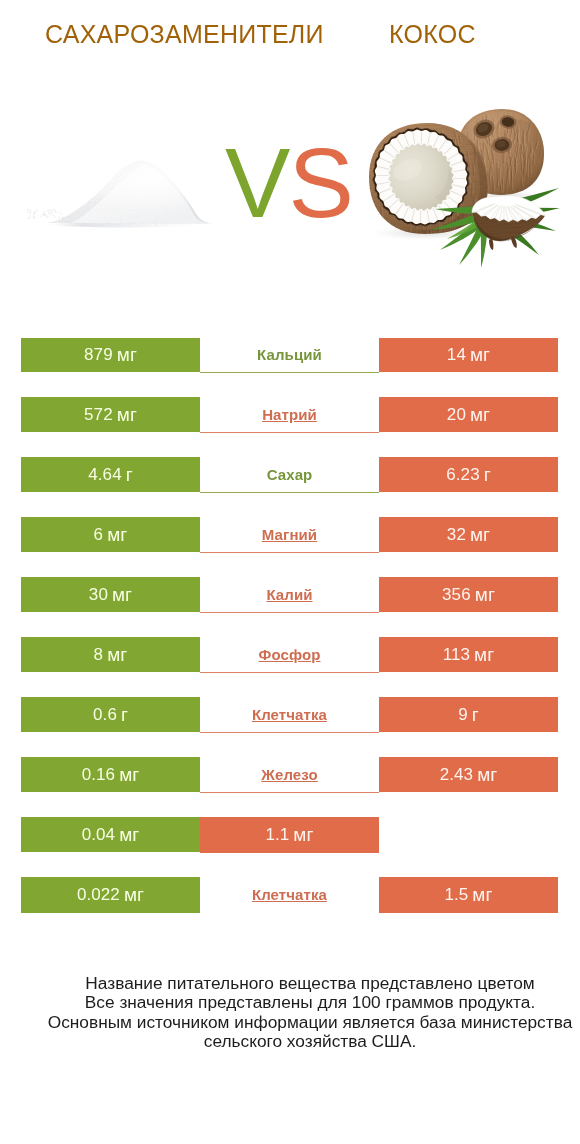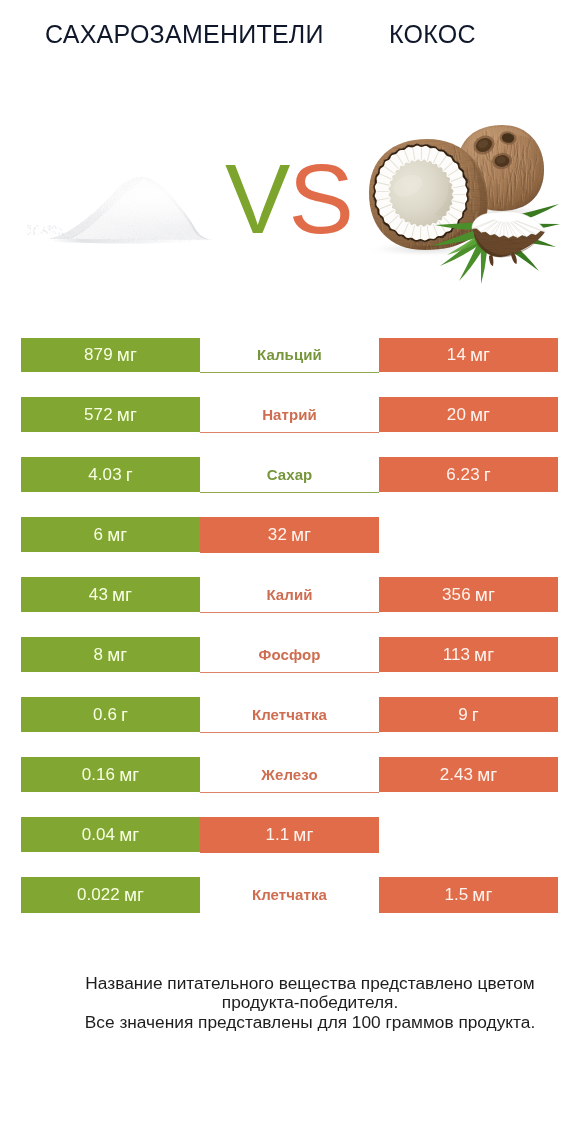--- a/index.html
+++ b/index.html
@@ -1,41 +1,41 @@
 <!DOCTYPE html>
 <html><head>
 <meta charset="utf-8">
 <style>
   html,body{margin:0;padding:0;background:#ffffff;}
   body{width:580px;height:1144px;font-family:"Liberation Sans",sans-serif;}
   .page{position:relative;width:580px;height:1144px;overflow:hidden;background:#fff;}
 
   
-  .hdr-title{position:absolute;font-size:25px;font-weight:400;color:#0f172a;white-space:nowrap;top:20px;letter-spacing:0.25px;}
+  .hdr-title{position:absolute;font-size:25px;font-weight:400;color:#a16207;white-space:nowrap;top:20px;letter-spacing:0.25px;}
   #title-left{left:45px;}
   #title-right{left:389px;}
 
   
-  .hero{position:absolute;left:0;top:16px;width:580px;height:300px;}
+  .hero{position:absolute;left:0;top:0;width:580px;height:300px;}
   .vs{position:absolute;left:225px;top:134px;font-size:98px;line-height:1;font-weight:400;letter-spacing:-2px;}
   .vs .v{color:#7da42c;}
   .vs .s{color:#e16c49;}
   .img-sugar{position:absolute;left:22px;top:145px;width:190px;height:110px;}
   .img-coco{position:absolute;left:355px;top:100px;width:215px;height:180px;overflow:visible;}
 
   
   .table{position:absolute;left:21px;top:313.5px;width:537px;}
   .row{position:relative;height:59.95px;display:flex;}
   .cell{box-sizing:border-box;display:flex;align-items:center;justify-content:center;
         font-size:17px;font-weight:400;letter-spacing:0.1px;margin-top:24px;}
   .cell.left{width:179px;background:#82a632;color:#f7ffe3;}
   .cell.mid{width:179px;background:#ffffff;font-weight:700;font-size:15px;}
   .cell.right{width:179px;background:#e16c49;color:#fff3ee;text-align:center;}
   .row.win-left  .cell.mid{color:#77963b;border-bottom:1.5px solid #93a84f;}
-  .row.win-right .cell.mid{color:#cf6d51;border-bottom:1.5px solid #dc8066;}
+  .row.win-right .cell.mid{color:#cf6d51;border-bottom:1.5px solid #dc8066;text-decoration:underline;}
   .row:last-child .cell.mid{border-bottom:none;}
   .cell .unit{font-size:19px;font-weight:400;margin-left:4px;}
   .sep{position:absolute;left:0;right:0;height:2.4px;bottom:-1.2px;z-index:3;pointer-events:none;}
   .sep .segm{position:absolute;top:0;bottom:0;background:#fff;}
   .sep .s1{left:0;width:179px;}
   .sep .s3{left:358px;width:179px;}
 
   
   .foot{position:absolute;left:0;top:974px;width:580px;text-align:center;
         font-size:17.3px;color:#1d1d1d;line-height:19.3px;}
@@ -392,52 +392,55 @@
           <span>20</span>
           <span class="unit">мг</span>
         </div>
         <div class="sep">
           <i class="segm s1"></i>
           <i class="segm s3"></i>
         </div>
       </div>
       <div class="row win-left">
         <div class="cell left">
-          <span>4.03</span>
+          <span>4.64</span>
           <span class="unit">г</span>
         </div>
         <div class="cell mid">
           <span>Сахар</span>
         </div>
         <div class="cell right">
           <span>6.23</span>
           <span class="unit">г</span>
         </div>
         <div class="sep">
           <i class="segm s1"></i>
           <i class="segm s3"></i>
         </div>
       </div>
       <div class="row win-right">
         <div class="cell left">
           <span>6</span>
           <span class="unit">мг</span>
         </div>
+        <div class="cell mid">
+          <span>Магний</span>
+        </div>
         <div class="cell right">
           <span>32</span>
           <span class="unit">мг</span>
         </div>
         <div class="sep">
           <i class="segm s1"></i>
           <i class="segm s3"></i>
         </div>
       </div>
       <div class="row win-right">
         <div class="cell left">
-          <span>43</span>
+          <span>30</span>
           <span class="unit">мг</span>
         </div>
         <div class="cell mid">
           <span>Калий</span>
         </div>
         <div class="cell right">
           <span>356</span>
           <span class="unit">мг</span>
         </div>
         <div class="sep">
@@ -520,16 +523,17 @@
         </div>
         <div class="cell right">
           <span>1.5</span>
           <span class="unit">мг</span>
         </div>
       </div>
     </div>
 
   <div class="foot" id="foot">
       <div>Название питательного вещества представлено цветом</div>
-      <div>продукта-победителя.</div>
       <div>Все значения представлены для 100 граммов продукта.</div>
+      <div>Основным источником информации является база министерства</div>
+      <div>сельского хозяйства США.</div>
     </div>
 </div>
 
 </body></html>

